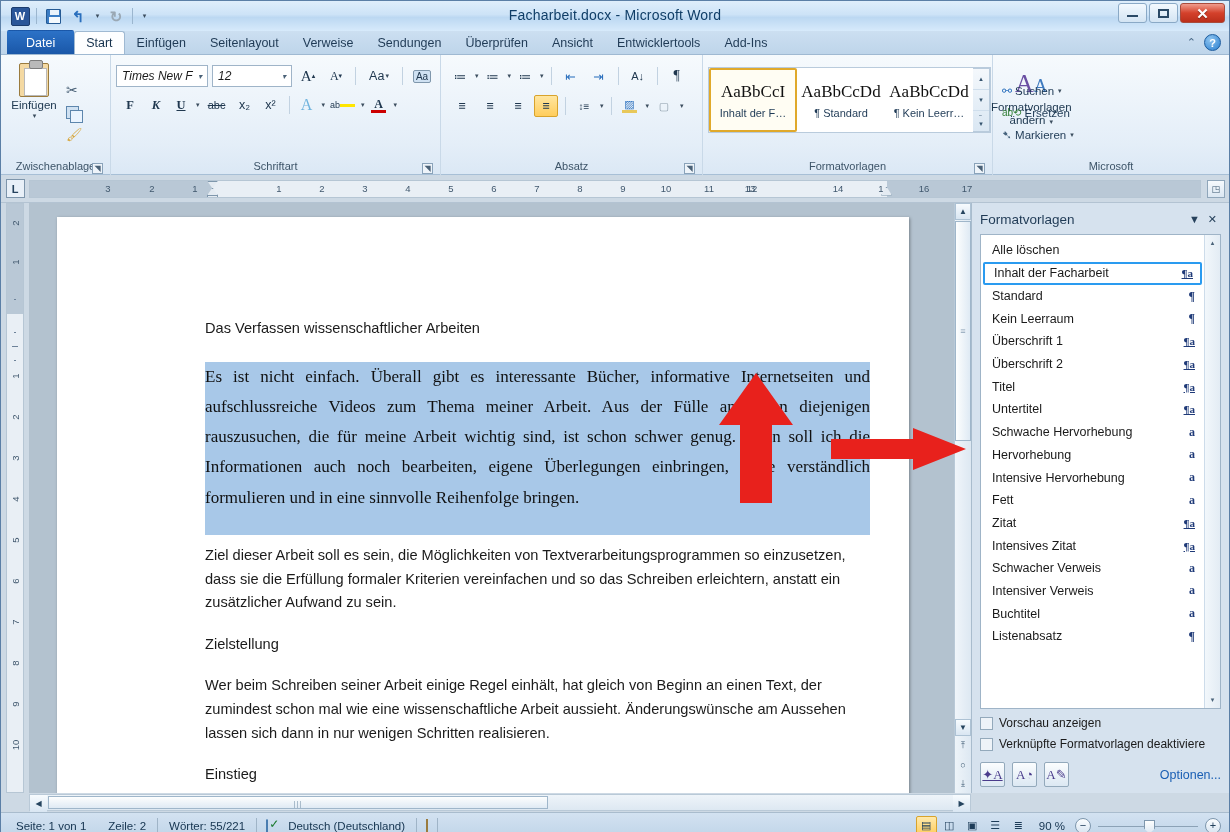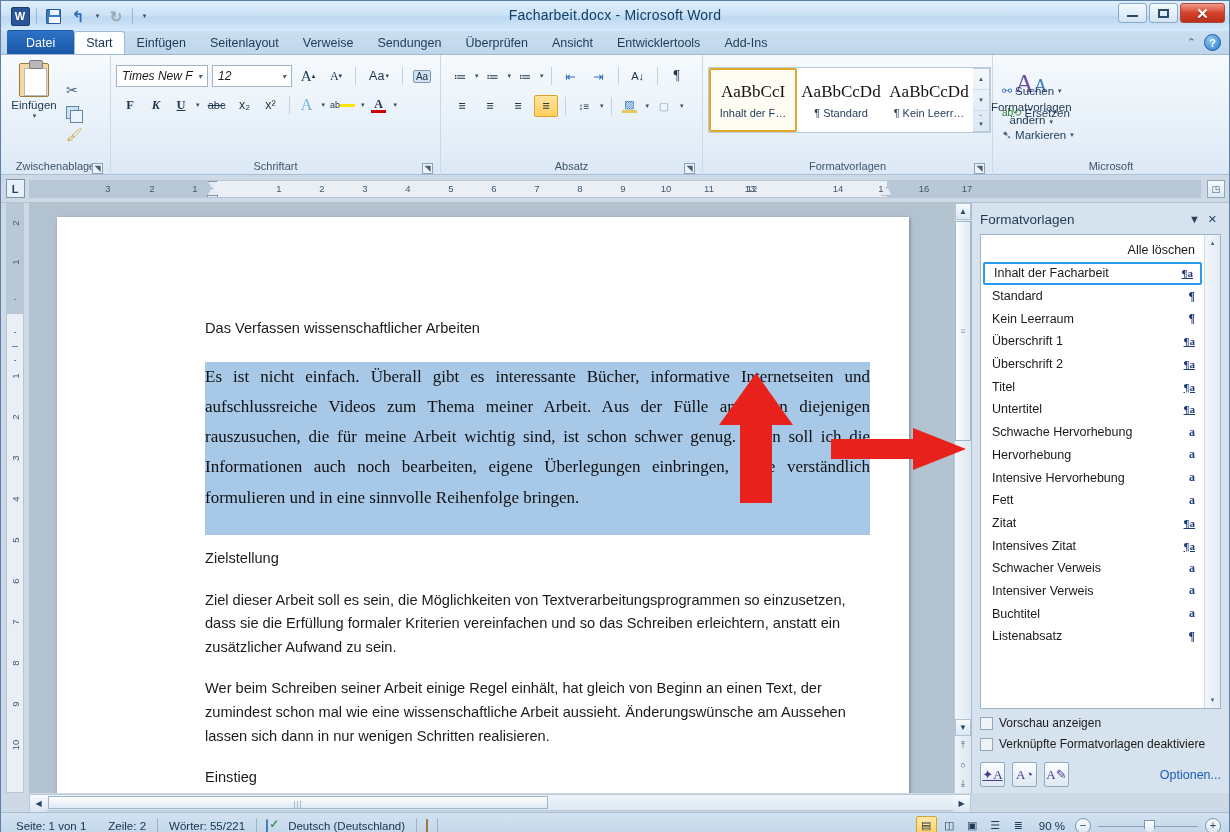--- a/index.html
+++ b/index.html
@@ -183,21 +183,21 @@
 
   
   #pane{ width:258px; background:#d6e2ee; border-left:1px solid #a9bccd;
     display:flex; flex-direction:column; padding:6px 8px 6px 8px; }
   #pane-head{ display:flex; align-items:center; height:20px; margin-bottom:5px;}
   #pane-title{ font-size:13.5px; color:#1f3a55; }
   .pane-hbtn{ margin-left:auto; cursor:pointer; color:#27425c; font-size:11px; padding:0 4px;}
   #stylelist{ flex:1; background:#fff; border:1px solid #9fb4c7; display:flex; overflow:hidden;}
   #stylelist-inner{ flex:1; padding:4px 0 0 0; }
   .srow{ height:22.7px; display:flex; align-items:center; padding:0 9px 0 11px;
-    font-size:12.5px; color:#1a1a1a; cursor:pointer;justify-content:flex-end; }
+    font-size:12.5px; color:#1a1a1a; cursor:pointer; }
   .srow.sel{ border:2px solid #2a9bf0; border-radius:2px; margin:0 2px;
     padding:0 7px 0 9px; height:23px;}
   .srow .mark{ margin-left:auto; color:#1f3a78; font-size:12px; font-weight:bold;
     font-family:"Liberation Serif",serif;}
   .srow .mark.pa{ text-decoration:underline; font-size:11px;}
   #slist-sb{ width:16px; background:linear-gradient(to right,#f2f7fb,#e3ecf4);
     border-left:1px solid #cddcea; display:flex; flex-direction:column;}
   .slist-arrow{ height:16px; display:flex; align-items:center; justify-content:center;
     font-size:7px; color:#4a6379; cursor:pointer;}
   .cbrow{ display:flex; align-items:center; gap:6px; margin-top:7px; font-size:12px; color:#1a1a1a;}
@@ -549,22 +549,22 @@
         <span class="vnum" style="top:500px">9</span>
         <span class="vnum" style="top:541px">10</span>
       </div>
     </div>
 
     <div id="docarea">
       <div id="page">
         <div id="pagebody">
           <p class="doc tight">Das Verfassen wissenschaftlicher Arbeiten</p>
           <p class="sel">Es ist nicht einfach. Überall gibt es interessante Bücher, informative Internetseiten und aufschlussreiche Videos zum Thema meiner Arbeit. Aus der Fülle an Daten diejenigen rauszusuchen, die für meine Arbeit wichtig sind, ist schon schwer genug. Dann soll ich die Informationen auch noch bearbeiten, eigene Überlegungen einbringen, diese verständlich formulieren und in eine sinnvolle Reihenfolge bringen.</p>
+          <p class="doc">Ziel dieser Arbeit soll es sein, die Möglichkeiten von Textverarbeitungsprogrammen so einzusetzen, dass sie die Erfüllung formaler Kriterien vereinfachen und so das Schreiben erleichtern, anstatt ein zusätzlicher Aufwand zu sein.</p>
           <p class="doc" style="margin-top:12px">Zielstellung</p>
-          <p class="doc">Ziel dieser Arbeit soll es sein, die Möglichkeiten von Textverarbeitungsprogrammen so einzusetzen, dass sie die Erfüllung formaler Kriterien vereinfachen und so das Schreiben erleichtern, anstatt ein zusätzlicher Aufwand zu sein.</p>
           <p class="doc">Wer beim Schreiben seiner Arbeit einige Regel einhält, hat gleich von Beginn an einen Text, der zumindest schon mal wie eine wissenschaftliche Arbeit aussieht. Änderungswünsche am Aussehen lassen sich dann in nur wenigen Schritten realisieren.</p>
           <p class="doc">Einstieg</p>
         </div>
       </div>
 
       <div id="vsb">
         <div class="sb-btn">▲</div>
         <div id="vsb-thumb"></div>
         <div id="vsb-track"></div>
         <div class="sb-btn">▼</div>

